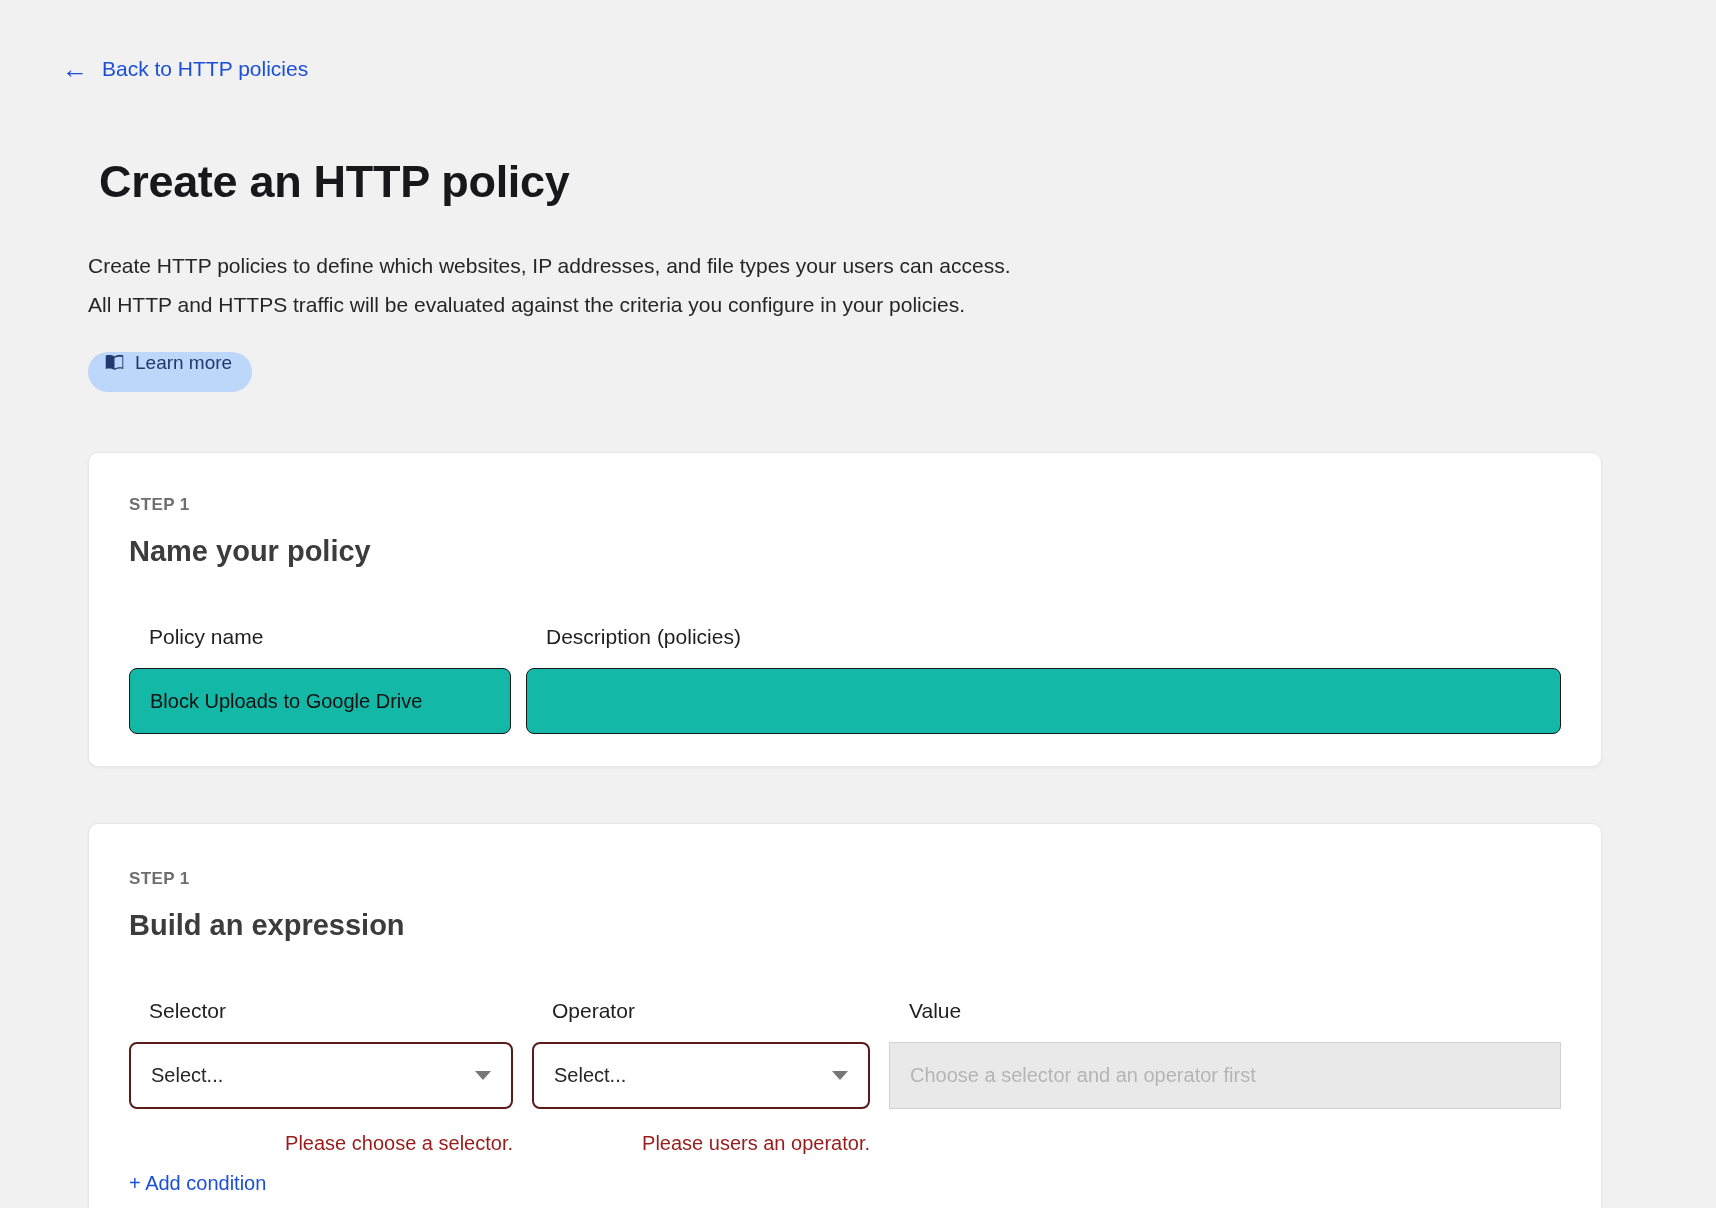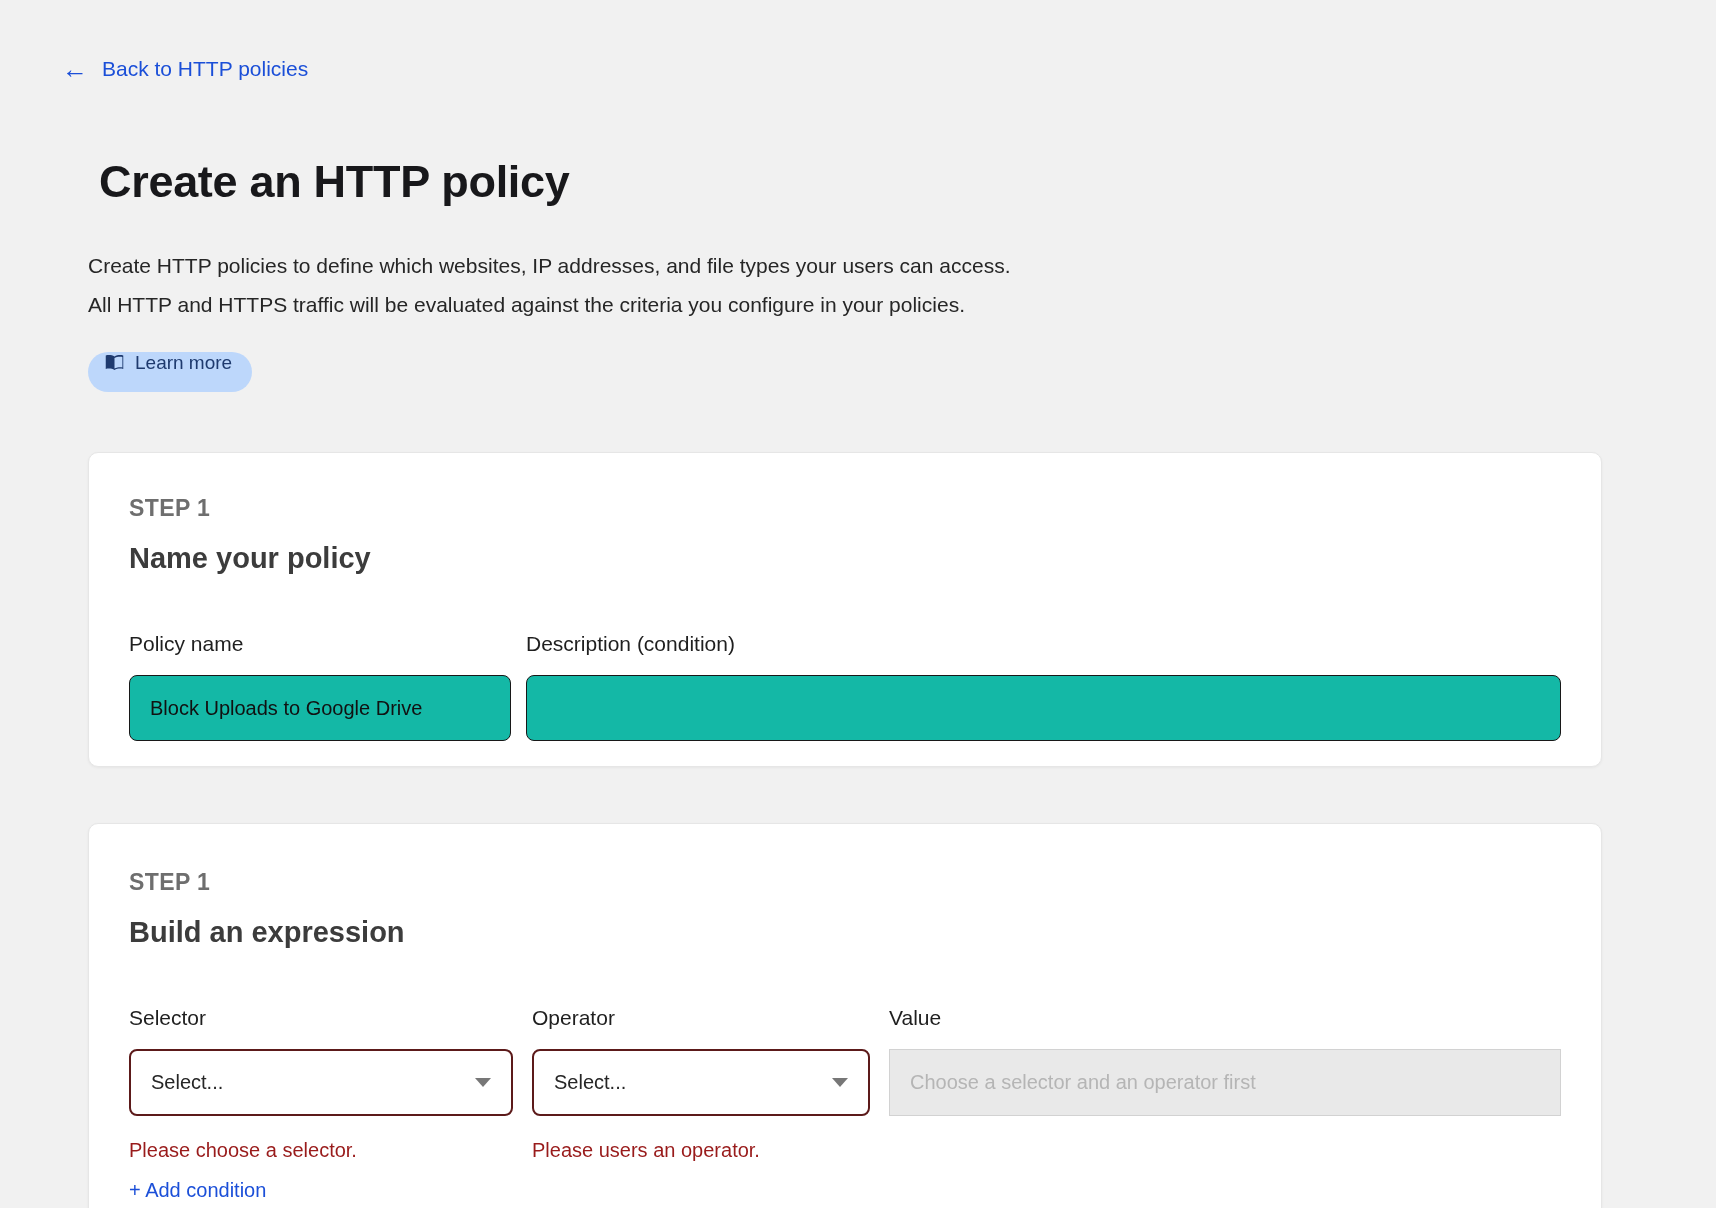--- a/index.html
+++ b/index.html
@@ -78,39 +78,40 @@
     background: #ffffff;
     border: 1px solid #e6e6e6;
     border-radius: 10px;
     box-shadow: 0 1px 3px rgba(0,0,0,0.05);
     padding: 42px 40px 40px 40px;
   }
   .card-step1 { top: 452px; height: 315px; }
   .card-step2 { top: 823px; height: 460px; padding-top: 45px; }
 
   .step-label {
-    font-size: 23px;
+    font-size: 17px;
     font-weight: 700;
     letter-spacing: 0.4px;
     color: #6e6e6e;
   }
   .card-title {
     margin-top: 20px;
     font-size: 29px;
     font-weight: 700;
     color: #3c3c3c;
   }
 
   .form-row { display: flex; margin-top: 56px; }
   .field-label {
     display: block;
     font-size: 21px;
     line-height: 26px;
     color: #1f1f1f;
     margin-bottom: 18px;
+    margin-left: 20px;
   }
 
   .text-input {
     width: 100%;
     height: 66px;
     border: 1.5px solid #181818;
     border-radius: 8px;
     background: #14b8a6;
     font-family: "Liberation Sans", sans-serif;
     font-size: 20px;
@@ -159,20 +160,21 @@
     color: #8f8f8f;
     outline: none;
   }
   .input-disabled::placeholder { color: #b5b5b5; }
 
   .error-text {
     margin-top: 22px;
     font-size: 20px;
     line-height: 24px;
     color: #991b1b;
+    text-align: right;
   }
 
   .add-condition {
     display: inline-block;
     margin-top: 17px;
     font-size: 20px;
     color: #1b4fd8;
     cursor: pointer;
     text-decoration: none;
   }
@@ -207,21 +209,21 @@
   <section class="card card-step1">
     <div class="step-label">STEP 1</div>
     <h2 class="card-title">Name your policy</h2>
 
     <div class="form-row">
       <div class="col-policy">
         <label class="field-label">Policy name</label>
         <input class="text-input" type="text" value="Block Uploads to Google Drive" style="">
       </div>
       <div class="col-desc">
-        <label class="field-label">Description (condition)</label>
+        <label class="field-label">Description (policies)</label>
         <input class="text-input" type="text" value="" style="">
       </div>
     </div>
   </section>
 
   <section class="card card-step2">
     <div class="step-label">STEP 1</div>
     <h2 class="card-title">Build an expression</h2>
 
     <div class="form-row">

